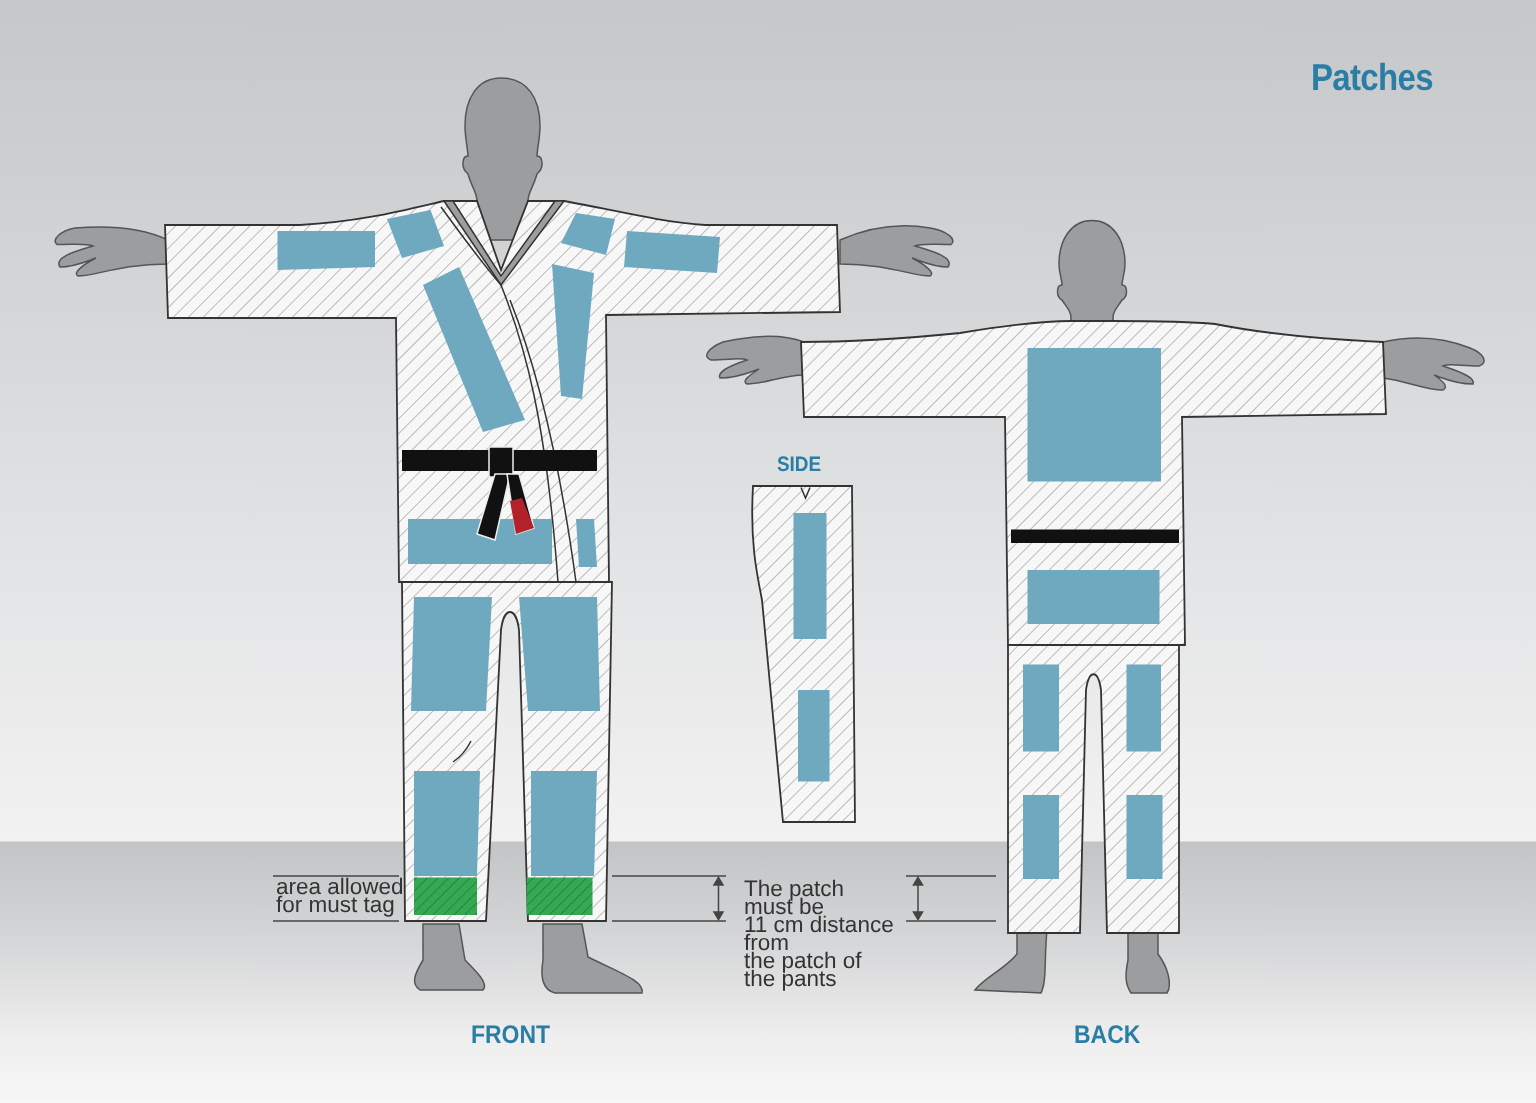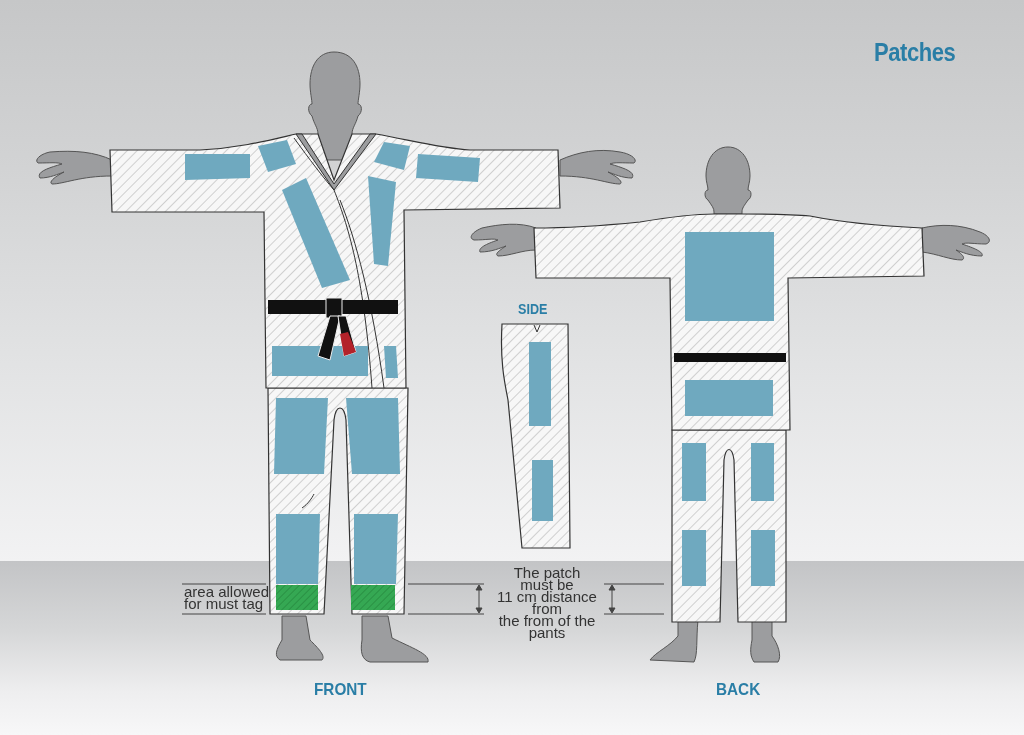--- a/index.html
+++ b/index.html
@@ -26,21 +26,21 @@
     position: absolute; font-weight: bold; font-size: 17px; color: #2a7ea6;
     transform: scaleX(0.9); transform-origin: left top;
   }
   .side-label { left: 518px; top: 301px; font-size: 14px; }
   .front-label { left: 314px; top: 680px; }
   .back-label { left: 716px; top: 680px; }
   .note {
     position: absolute; font-size: 15px; color: #333; line-height: 12px;
   }
   .note-brand { left: 184px; top: 586px; }
-  .note-distance { left: 496px; top: 567px; text-align: center; width: 102px; }
+  .note-distance { left: 496px; top: 587px; text-align: left; width: 102px; }
 </style>
 </head>
 <body>
 
 <div class="upper-band"></div>
 <div class="floor"></div>
 
 <svg class="scene" width="1024" height="735" viewBox="0 0 1024 735">
   <defs>
     <pattern id="hatch" patternUnits="userSpaceOnUse" width="7" height="7" patternTransform="rotate(45)">
@@ -154,14 +154,14 @@
 <div class="view-label back-label">BACK</div>
 
 <div class="note note-brand">
   <div>area allowed</div>
   <div>for must tag</div>
 </div>
 
 <div class="note note-distance">
   <div>The patch must be</div>
   <div>11 cm distance from</div>
-  <div>the from of the pants</div>
+  <div>the patch of the pants</div>
 </div>
 
 </body></html>

